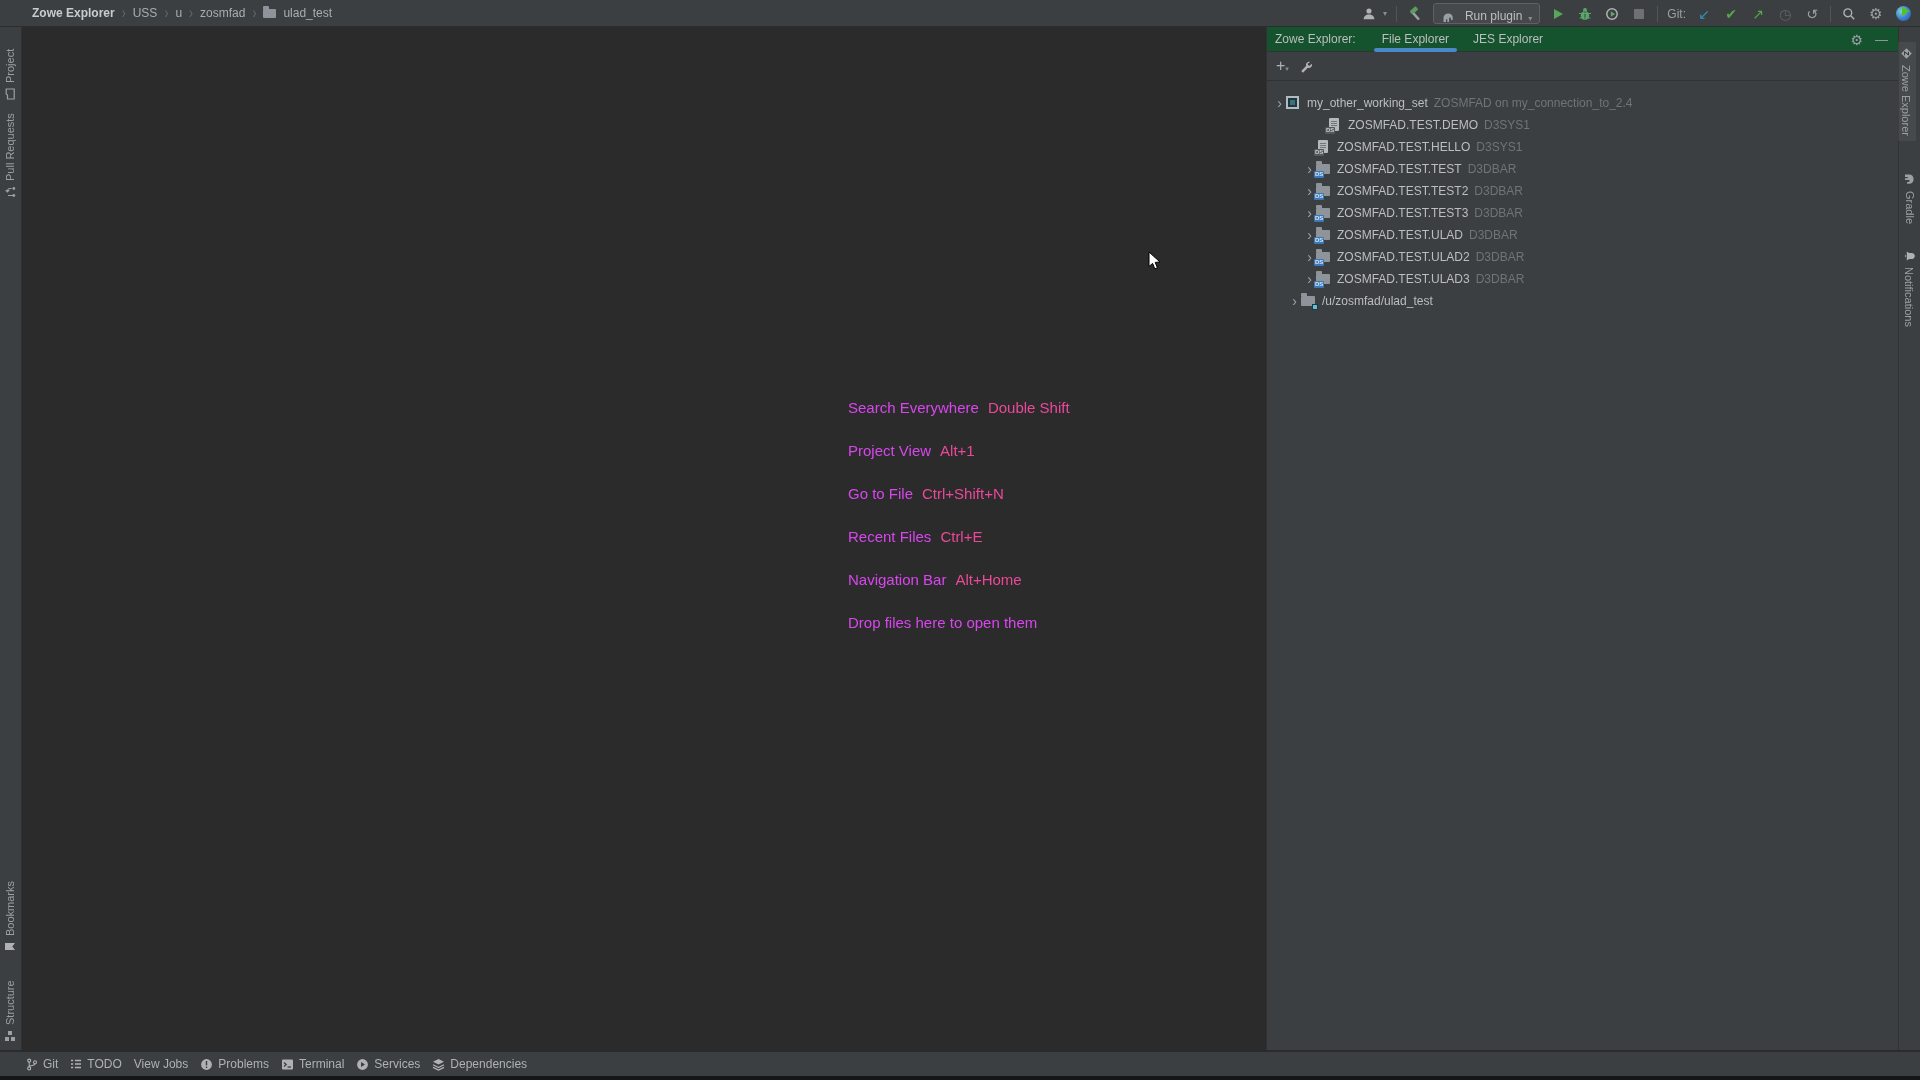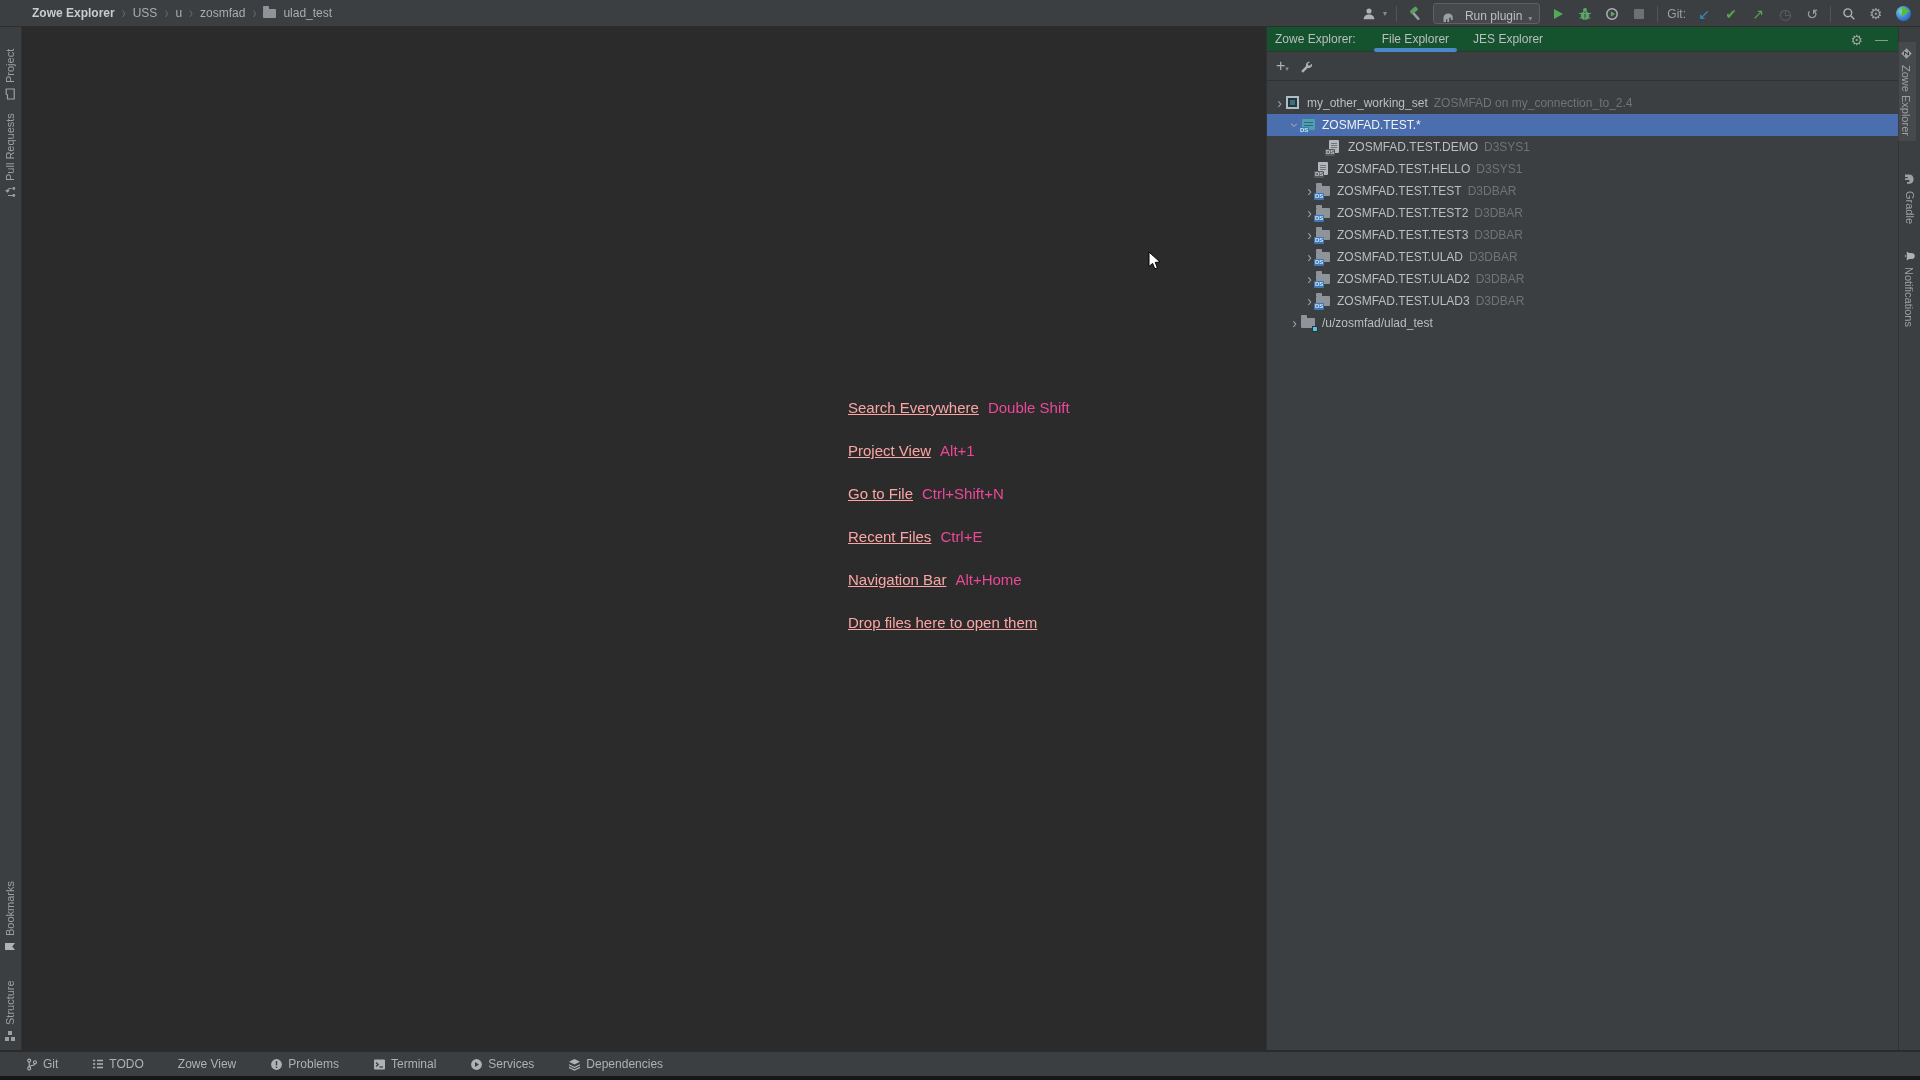--- a/index.html
+++ b/index.html
@@ -39,21 +39,21 @@
     font-size:11px;color:#9da0a3;}
   .stripe-item-r{position:absolute;left:1916px;display:flex;align-items:center;gap:5px;
     transform:rotate(90deg);transform-origin:top left;white-space:nowrap;
     font-size:11px;color:#9da0a3;}
   .stripe-item-r.active{background:rgba(255,255,255,0.06);padding:3px 5px;}
 
   
   .editor{position:absolute;left:23px;top:27px;width:1242px;height:1023px;background:#2b2b2b;}
   .hints{position:absolute;left:825px;top:372px;}
   .hint-row{display:flex;align-items:baseline;gap:9px;font-size:15px;height:20px;margin-bottom:23px;}
-  .hint-label{color:#fca5a5;text-decoration:underline;}
+  .hint-label{color:#d946ef;}
   .hint-keys{color:#ec4899;}
 
   
   .right-panel{position:absolute;left:1266px;top:27px;width:632px;height:1023px;background:#3c3f41;border-left:1px solid #323232;}
   .panel-header{position:relative;height:25px;background:#14532d;display:flex;align-items:center;border-bottom:1px solid #323232;}
   .panel-title{font-size:12px;color:#bcbec0;padding:0 14px 0 8px;}
   .panel-tab{position:relative;height:25px;line-height:24px;padding:0 12px;font-size:12px;color:#bcbec0;cursor:default;}
   .panel-tab.active::after{content:'';position:absolute;left:4px;right:4px;bottom:0;height:4px;background:#4a88c7;border-radius:2px;}
   .panel-header-actions{position:absolute;right:10px;top:0;height:25px;display:flex;align-items:center;gap:12px;}
   .panel-toolbar{height:29px;display:flex;align-items:center;gap:10px;padding-left:9px;border-bottom:1px solid #323232;}
@@ -77,21 +77,21 @@
   .sheet::before{content:'';position:absolute;left:2px;top:3px;width:6px;height:1px;background:#70767b;box-shadow:0 2px 0 #70767b,0 4px 0 #70767b;}
   .folder-i{position:absolute;left:0;top:2px;width:14px;height:10px;background:#8e9499;border-radius:1px;}
   .folder-i::before{content:'';position:absolute;top:-3px;left:0;width:6px;height:3px;background:#8e9499;border-radius:1px 1px 0 0;}
   .badge-ds{position:absolute;left:-2px;bottom:-2px;font-size:6px;line-height:7px;font-weight:bold;
     background:#3b78b5;color:#d9e7f7;padding:0 1px;border-radius:1px;}
   .badge-ds.dark{background:#55585c;color:#c9ccce;}
   .badge-sq{position:absolute;right:-2px;bottom:-2px;width:6px;height:6px;background:#4fc3e8;border:1px solid #2e3234;}
 
   
   .statusbar{position:absolute;left:0;top:1050px;width:1920px;height:26px;background:#3c3f41;
-    border-top:2px solid #2b2b2b;display:flex;align-items:center;gap:34px;padding-left:26px;}
+    border-top:2px solid #2b2b2b;display:flex;align-items:center;gap:12px;padding-left:26px;}
   .sb-item{display:flex;align-items:center;gap:5px;font-size:12px;color:#afb1b3;cursor:default;}
   .bottom-edge{position:absolute;left:0;top:1076px;width:1920px;height:4px;background:#161616;}
 
   svg{display:block;}
   .cursor{position:absolute;left:1148px;top:251px;}
 </style>
 </head>
 <body>
 
 <div class="screen">
@@ -284,28 +284,20 @@
       <div class="tree-row" style="padding-left:6px">
         <span class="chev">›</span>
         <span class="t-icon">
             <span class="ws-box"></span>
           </span>
         <span>my_other_working_set</span>
         <span class="meta">ZOSMFAD on my_connection_to_2.4</span>
       </div>
 
 
-      <div class="tree-row selected" style="padding-left:21px">
-        <span class="chev exp">›</span>
-        <span class="t-icon">
-            <span class="pattern-box"></span>
-            <span class="badge-ds">DS</span>
-          </span>
-        <span>ZOSMFAD.TEST.*</span>
-      </div>
 
       <div class="tree-row" style="padding-left:47px">
         <span class="chev none">›</span>
         <span class="t-icon">
             <span class="sheet"></span>
             <span class="badge-ds dark">DS</span>
           </span>
         <span>ZOSMFAD.TEST.DEMO</span>
         <span class="meta">D3SYS1</span>
       </div>
@@ -402,21 +394,21 @@
         </svg>
       <span>Git</span>
     </div>
     <div class="sb-item">
       <svg width="12" height="12" viewBox="0 0 12 12">
           <path d="M1 2.5h2.2M5 2.5h6M1 6h2.2M5 6h6M1 9.5h2.2M5 9.5h6" stroke="#afb1b3" stroke-width="1.3"></path>
         </svg>
       <span>TODO</span>
     </div>
     <div class="sb-item">
-      <span>Zowe View</span>
+      <span>View Jobs</span>
     </div>
     <div class="sb-item">
       <svg width="13" height="13" viewBox="0 0 13 13">
           <circle cx="6.5" cy="6.5" r="5.4" fill="#afb1b3"></circle>
           <rect x="5.8" y="3" width="1.4" height="4.4" fill="#3c3f41"></rect>
           <rect x="5.8" y="8.6" width="1.4" height="1.4" fill="#3c3f41"></rect>
         </svg>
       <span>Problems</span>
     </div>
     <div class="sb-item">

